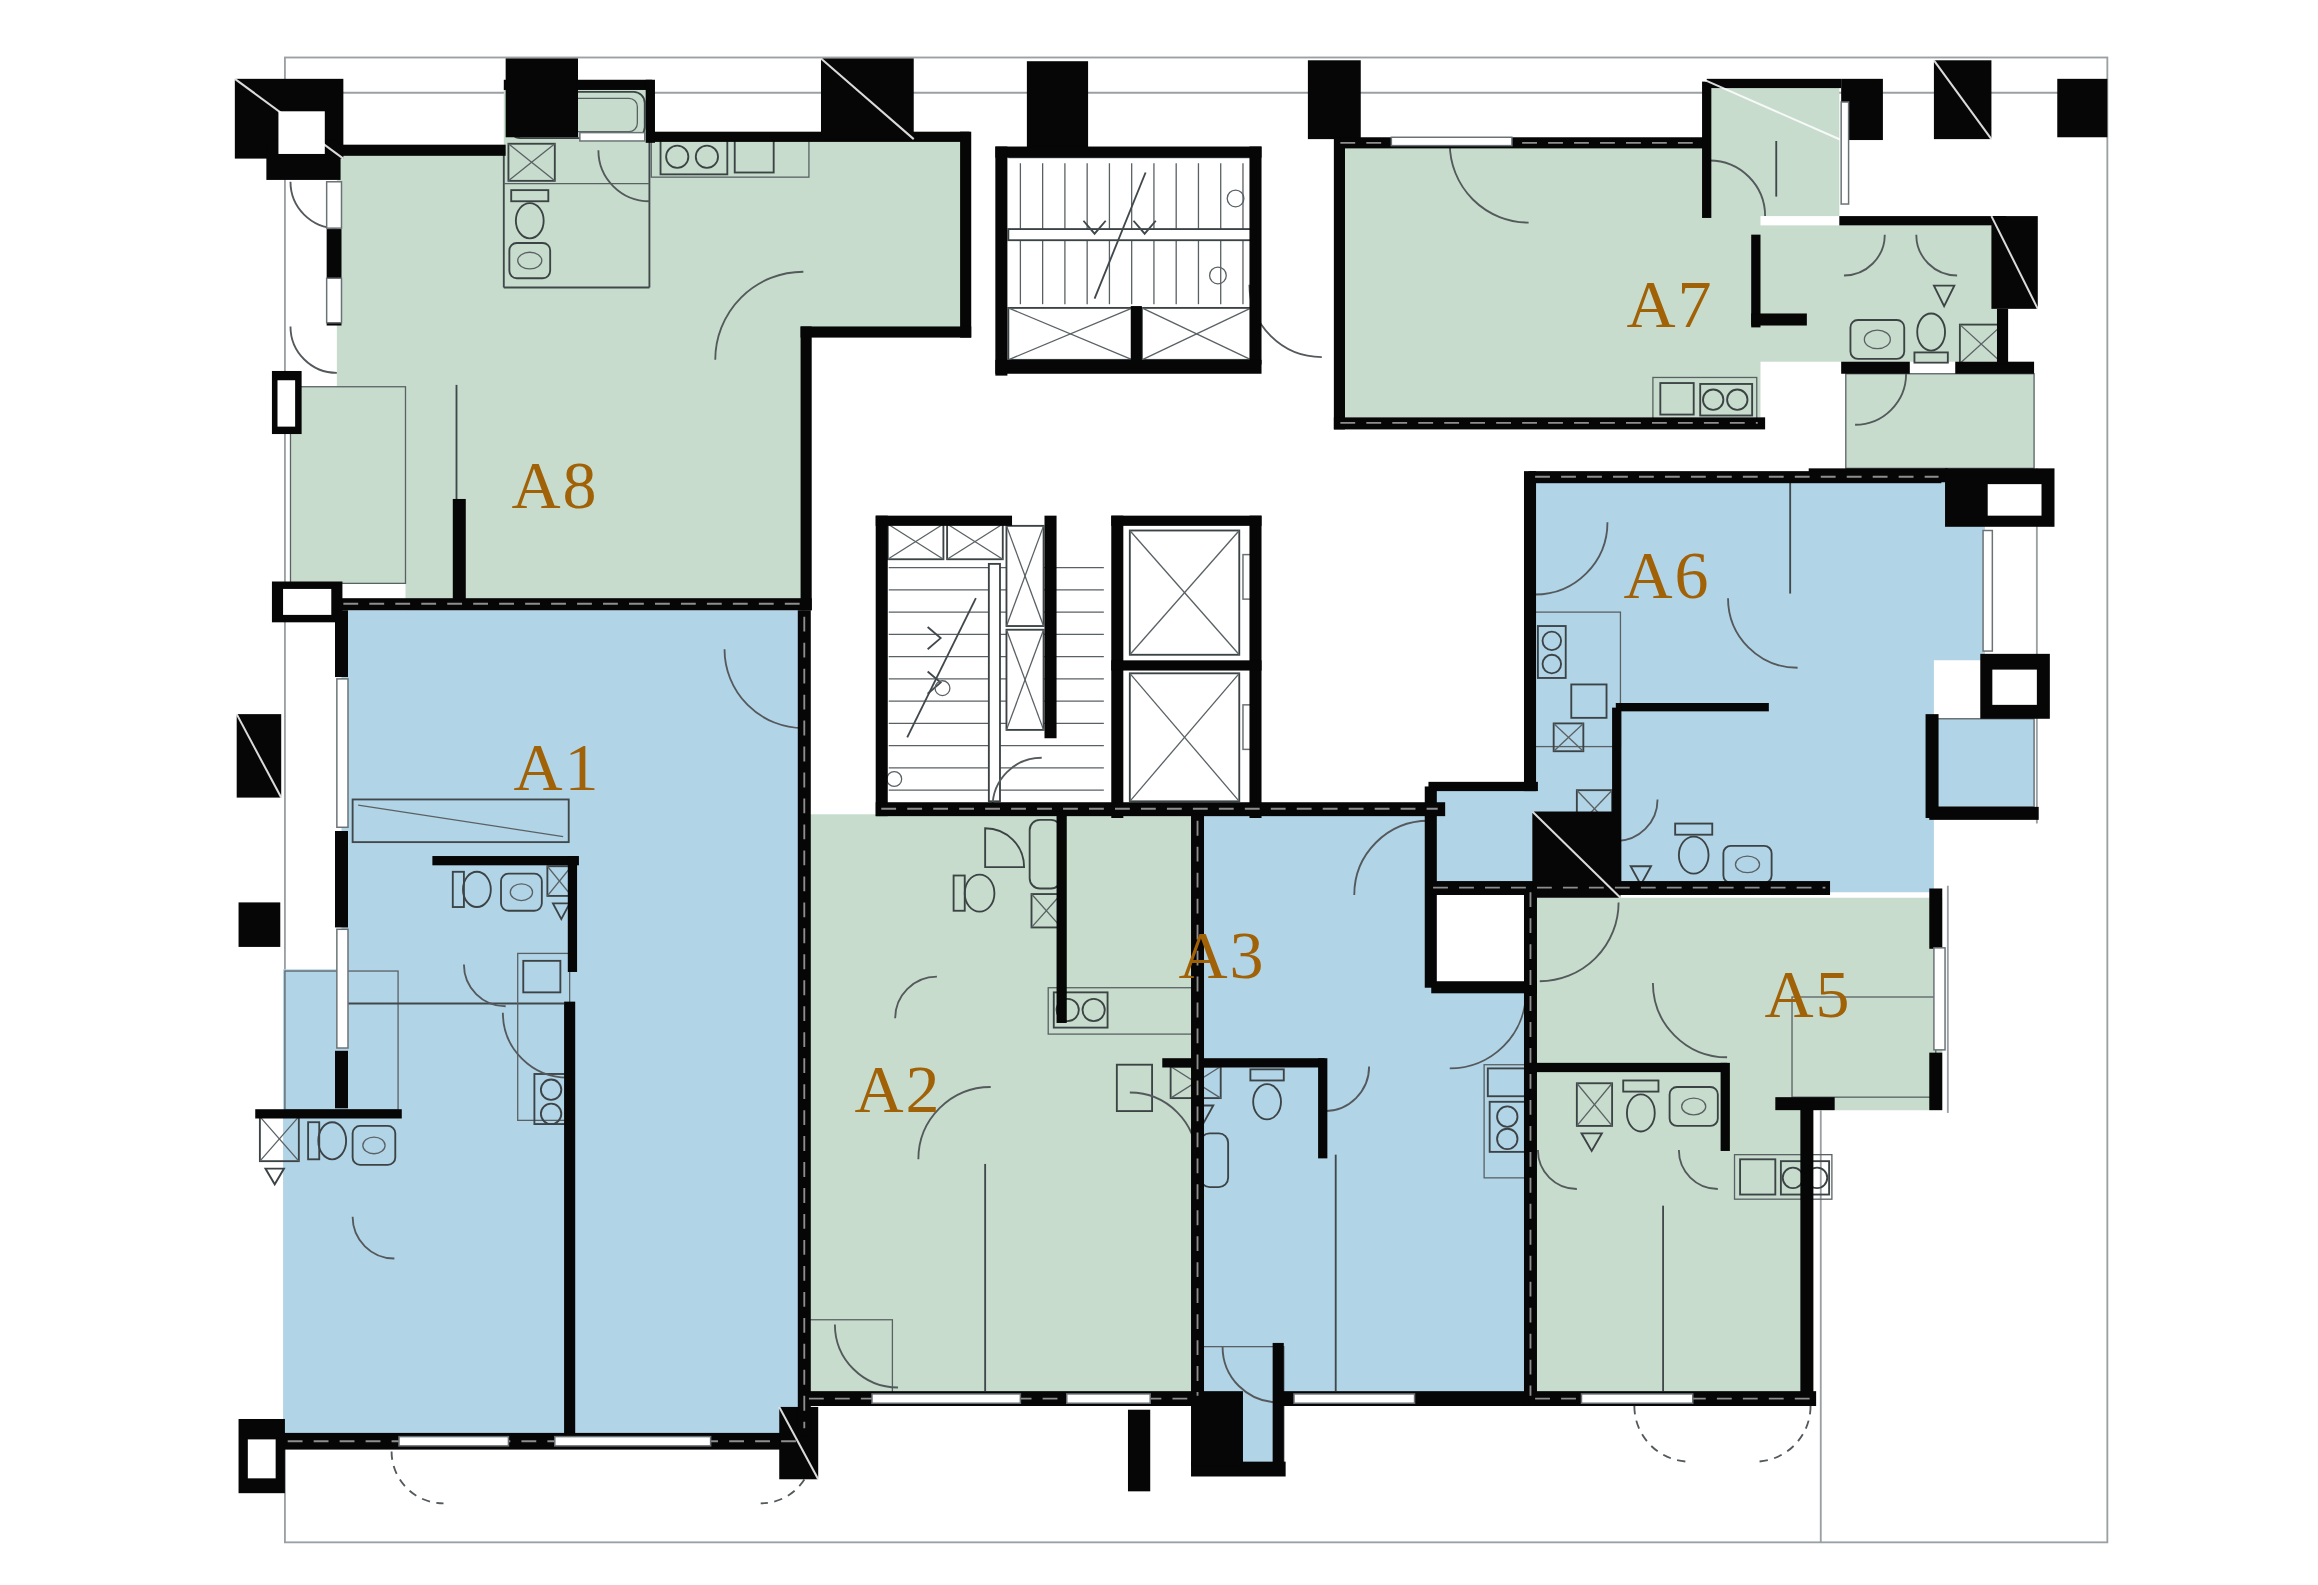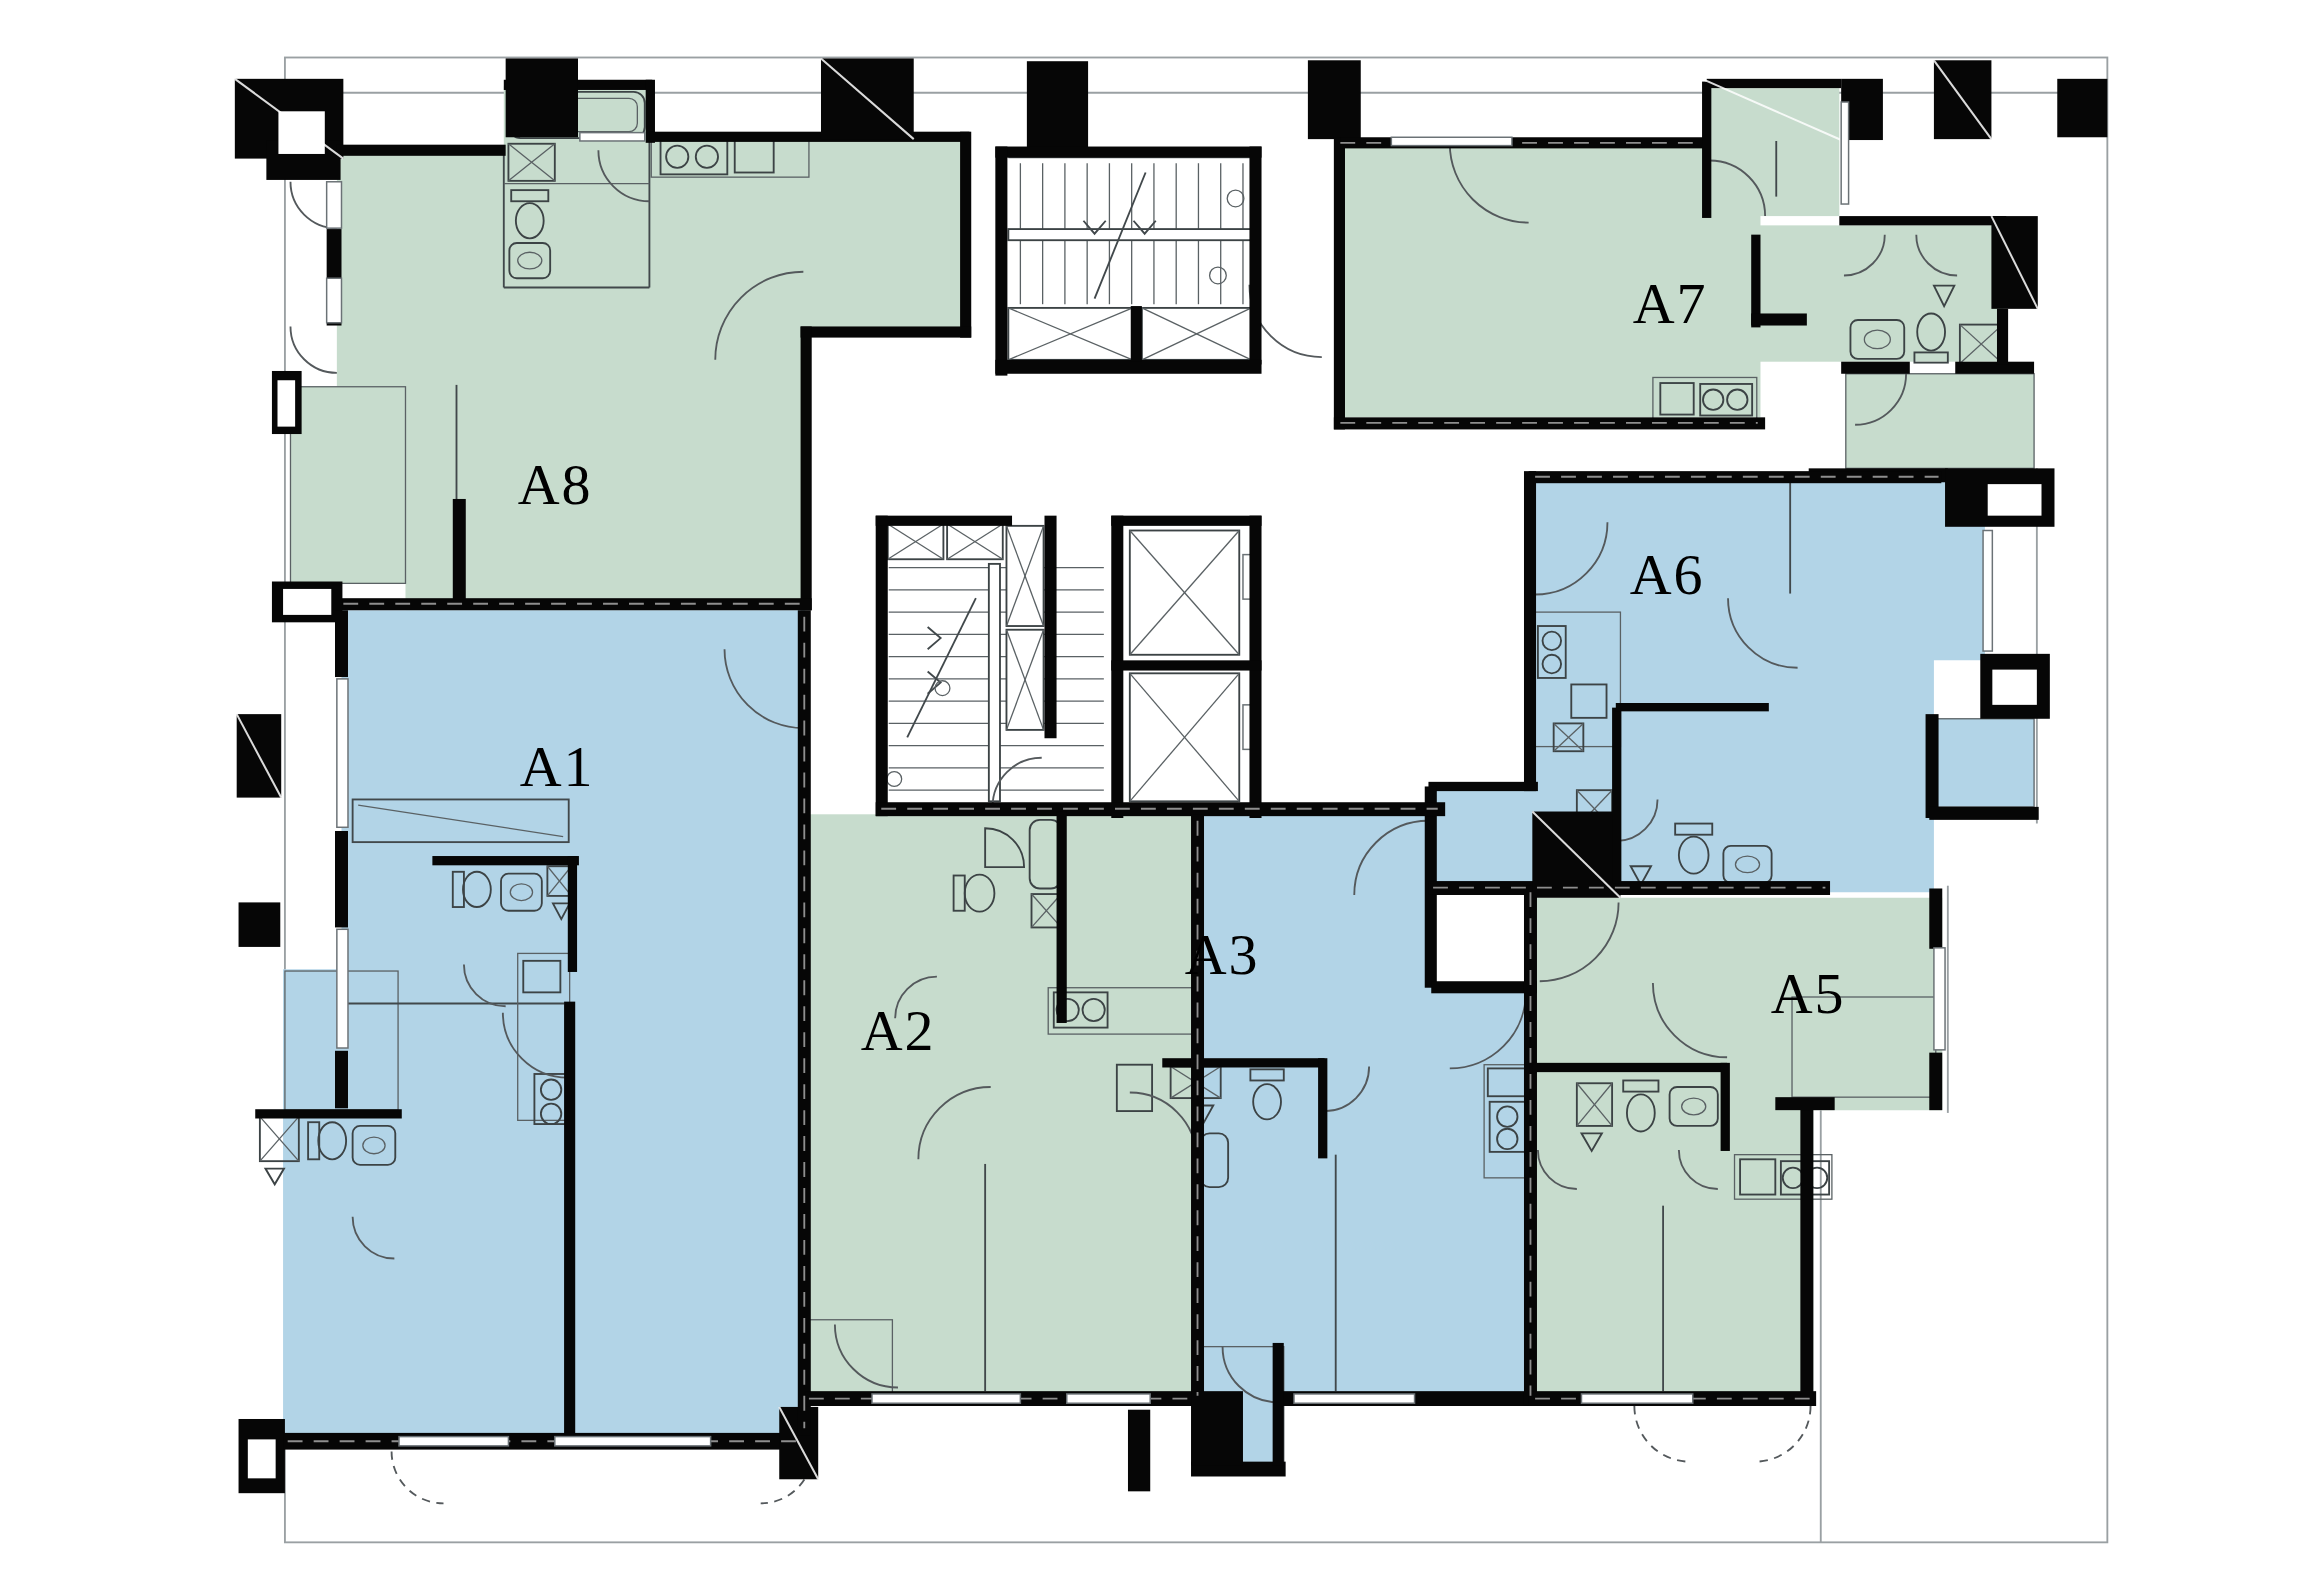--- a/index.html
+++ b/index.html
@@ -1,20 +1,20 @@
 <!DOCTYPE html>
 <html style="font-size:15px"><head>
 <meta charset="utf-8">
 <style>
   html,body{margin:0;padding:0;background:#fff;}
   .stage{position:relative;width:2319px;height:1585px;background:#ffffff;overflow:hidden;
          font-family:"Liberation Serif","DejaVu Serif",serif;}
   .stage svg{position:absolute;left:0;top:0;width:2319px;height:1585px;}
-  .unit-label{position:absolute;transform:translate(-50%,-50%);font-size:58px;line-height:1;
-              color:#000000;letter-spacing:1.9px;white-space:nowrap;}
+  .unit-label{position:absolute;transform:translate(-50%,-50%);font-size:68px;line-height:1;
+              color:#a16207;letter-spacing:1.9px;white-space:nowrap;}
   
   .thin{stroke:#41484b;stroke-width:2;fill:none;}
   .thin1{stroke:#5a6164;stroke-width:1.4;fill:none;}
   .fx{stroke:#3c4345;stroke-width:2;fill:none;}
   .fxw{stroke:#3c4345;stroke-width:2;fill:#ffffff;}
   .bound{stroke:#9aa0a3;stroke-width:2;fill:none;}
   .wdash{stroke:#ffffff;stroke-width:2;stroke-dasharray:16 12;opacity:.55;fill:none;}
   .slash{stroke:#ffffff;stroke-width:2.2;opacity:.85;}
   .arc{stroke:#54595c;stroke-width:2;fill:none;}
   .arcd{stroke:#54595c;stroke-width:2;fill:none;stroke-dasharray:9 7;}
@@ -554,20 +554,20 @@
     <rect x="1705" y="1503" width="120" height="10" class="win"></rect>
     <rect x="2085" y="1022" width="12" height="110" class="win"></rect>
     <rect x="2138" y="572" width="10" height="130" class="win"></rect>
     <rect x="1985" y="110" width="8" height="110" class="win"></rect>
     <rect x="625" y="143" width="70" height="9" class="win"></rect>
     <rect x="1500" y="148" width="130" height="9" class="win"></rect>
   </g>
 </svg>
 
   <div class="unit-label" style="left:557px;top:767px">A1</div>
-  <div class="unit-label" style="left:898px;top:1031px">A2</div>
+  <div class="unit-label" style="left:898px;top:1089px">A2</div>
   <div class="unit-label" style="left:1222px;top:955px">A3</div>
   <div class="unit-label" style="left:1808px;top:994px">A5</div>
   <div class="unit-label" style="left:1667px;top:575px">A6</div>
   <div class="unit-label" style="left:1670px;top:304px">A7</div>
   <div class="unit-label" style="left:555px;top:485px">A8</div>
 </div>
 
 
 </body></html>

